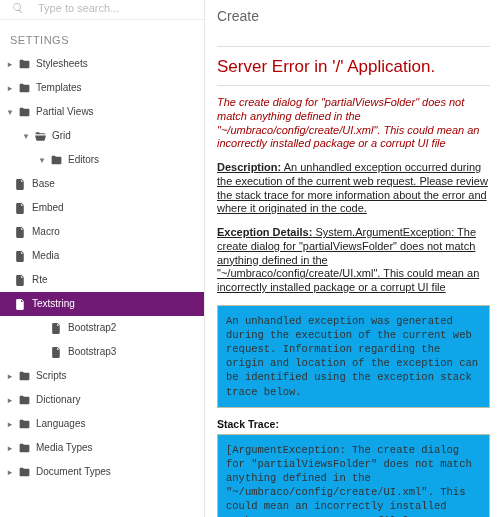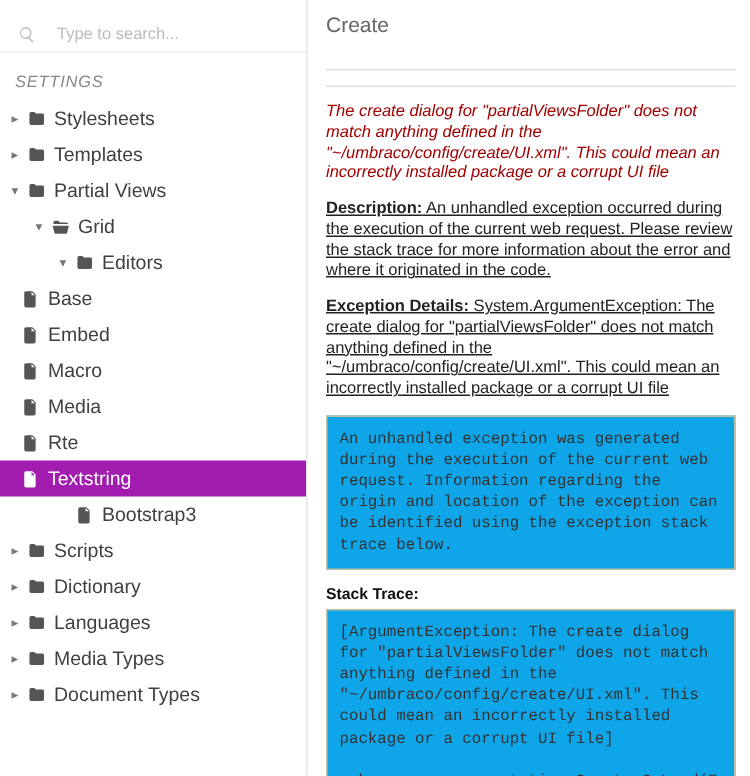--- a/index.html
+++ b/index.html
@@ -15,21 +15,21 @@
   }
   .layout { display: flex; height: 100%; }
   .sidebar {
     width: 205px;
     border-right: 1px solid #e5e5e5;
     display: flex;
     flex-direction: column;
     background: #fff;
   }
   .search-wrap {
-    padding: 16px 10px 4px 10px;
+    padding: 1px 10px 4px 10px;
     border-bottom: 1px solid #eee;
     display: flex;
     align-items: center;
     gap: 6px;
     color: #999;
   }
   .search-wrap input {
     border: none;
     outline: none;
     flex: 1;
@@ -37,56 +37,55 @@
     color: #555;
     background: transparent;
   }
   .search-wrap input::placeholder { color: #bbb; }
   .section-title {
     padding: 14px 10px 6px 10px;
     font-size: 11px;
     letter-spacing: 0.5px;
     color: #888;
     text-transform: uppercase;
-    font-style: italic;
   }
   .tree {
     list-style: none;
     margin: 0;
     padding: 0;
     flex: 1;
     overflow: auto;
   }
   .node {
     display: flex;
     align-items: center;
     line-height: 20px;
     padding: 2px 6px 2px 0;
     cursor: pointer;
     white-space: nowrap;
   }
-  .node.active { background: #a21caf; color: #fff; }
+  .node.active { background: #701a75; color: #fff; }
   .node.active .label { color: #fff; }
   .node.active svg path { fill: #fff; }
   .caret {
     width: 12px;
     display: inline-flex;
     justify-content: center;
     align-items: center;
     color: #777;
     font-size: 9px;
   }
   .icon {
     width: 16px;
     display: inline-flex;
     justify-content: center;
     align-items: center;
     margin-right: 4px;
   }
-  .label { color: #404040; font-size: 13px; }
+  .label { color: #404040; font-size: 10px; }
   .lvl0 { padding-left: 4px; }
   .lvl1 { padding-left: 20px; }
   .lvl2 { padding-left: 36px; }
   .lvl3 { }
 
   .main {
     flex: 1;
     padding: 4px 10px 10px 12px;
     overflow: auto;
     font-size: 11.5px;
@@ -273,20 +272,31 @@
           </div>
         </li>
         <li>
           <div class="node lvl2">
             <span class="caret"></span>
             <span class="icon file-ico">
               <svg width="13" height="13" viewBox="0 0 24 24">
                 <path d="M6 2h8l4 4v14a2 2 0 01-2 2H6a2 2 0 01-2-2V4a2 2 0 012-2zm7 1v4h4l-4-4z"></path>
               </svg>
             </span>
+            <span class="label">Bootstrap2</span>
+          </div>
+        </li>
+        <li>
+          <div class="node lvl2">
+            <span class="caret"></span>
+            <span class="icon file-ico">
+              <svg width="13" height="13" viewBox="0 0 24 24">
+                <path d="M6 2h8l4 4v14a2 2 0 01-2 2H6a2 2 0 01-2-2V4a2 2 0 012-2zm7 1v4h4l-4-4z"></path>
+              </svg>
+            </span>
             <span class="label">Bootstrap3</span>
           </div>
         </li>
         <li>
           <div class="node lvl0">
             <span class="caret">▸</span>
             <span class="icon folder-ico">
               <svg width="13" height="13" viewBox="0 0 24 24">
                 <path d="M3 5a2 2 0 012-2h4l2 2h8a2 2 0 012 2v10a2 2 0 01-2 2H5a2 2 0 01-2-2V5z"></path>
               </svg>
@@ -338,20 +348,21 @@
             <span class="label">Document Types</span>
           </div>
         </li>
       </ul>
   </div>
 
   <div class="main">
     <div class="page-title">Create</div>
     <hr class="sep">
 
+    <h2 class="err-title">Server Error in '/' Application.</h2>
     <hr class="sep">
 
     <p class="err-sub">The create dialog for "partialViewsFolder" does not match anything defined in the "~/umbraco/config/create/UI.xml". This could mean an incorrectly installed package or a corrupt UI file</p>
 
     <p class="para">
       <b>Description:</b><span> An unhandled exception occurred during the execution of the current web request. Please review the stack trace for more information about the error and where it originated in the code.</span>
     </p>
 
     <p class="para">
       <b>Exception Details:</b><span> System.ArgumentException: The create dialog for "partialViewsFolder" does not match anything defined in the "~/umbraco/config/create/UI.xml". This could mean an incorrectly installed package or a corrupt UI file</span>

